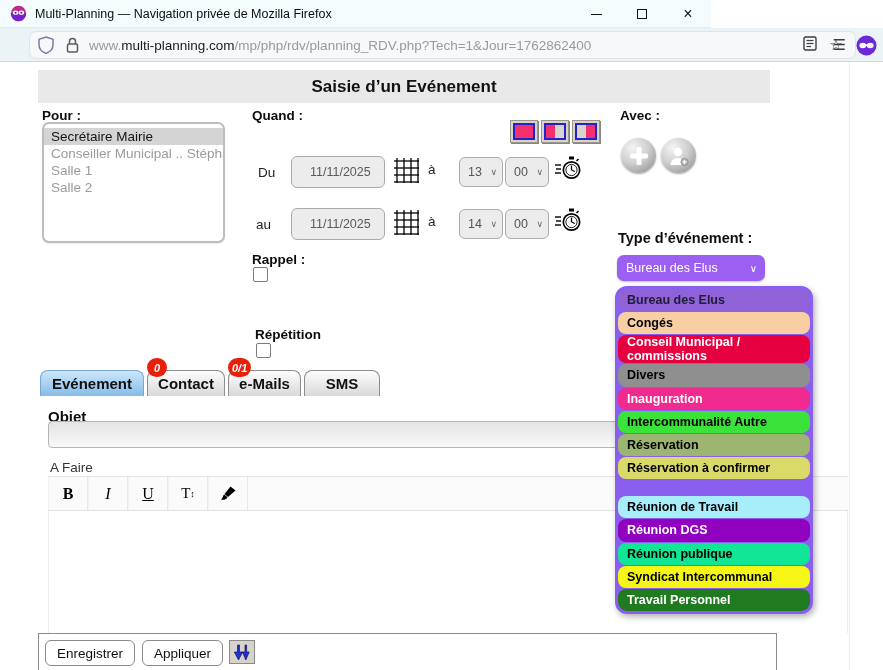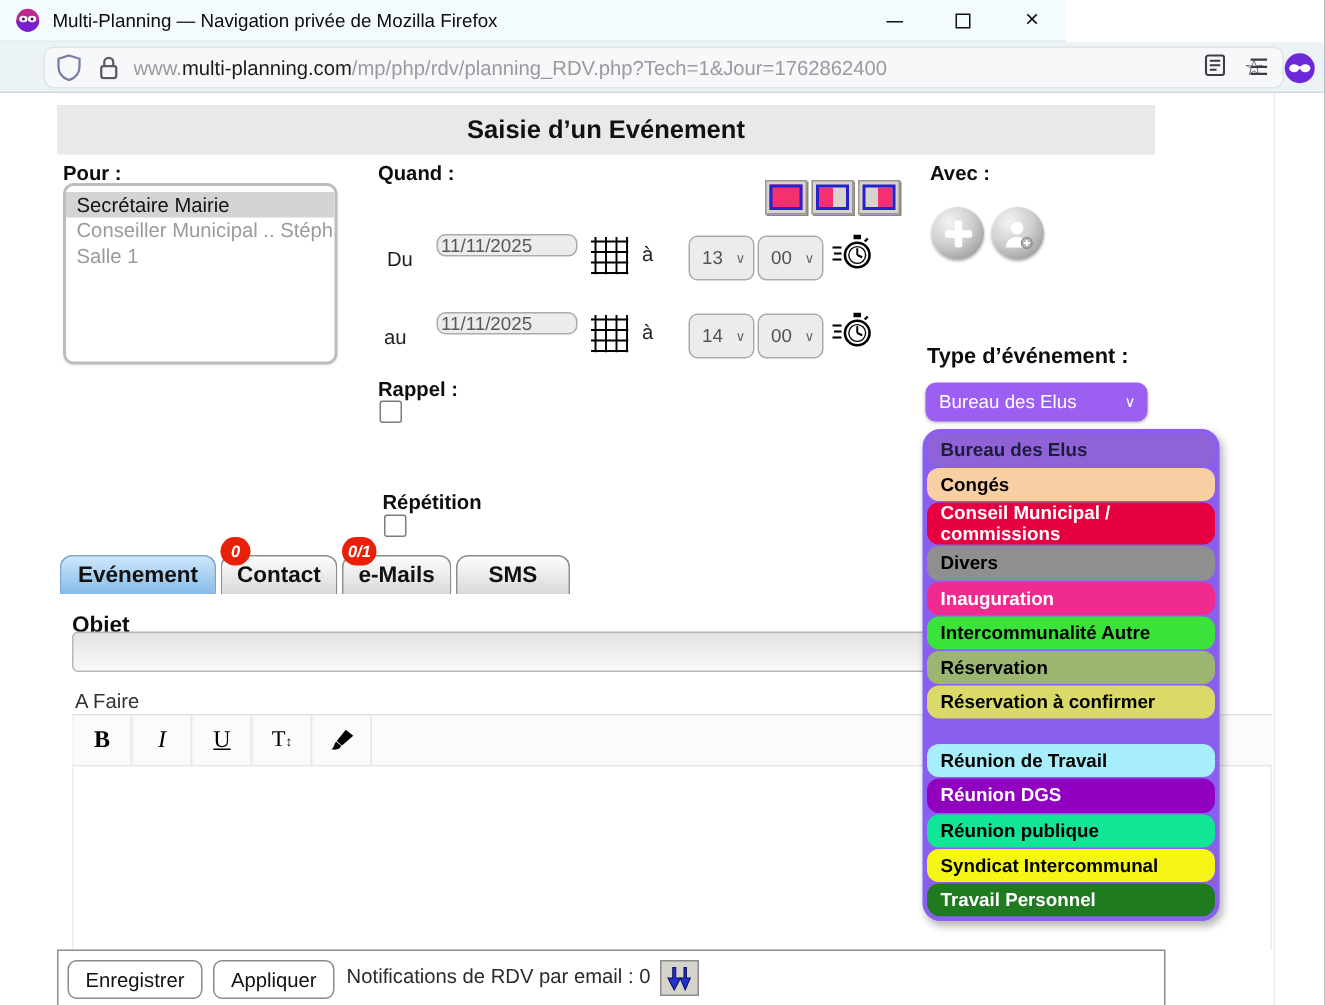--- a/index.html
+++ b/index.html
@@ -46,23 +46,23 @@
   .listbox { position:absolute; left:42px; top:60px; width:183px; height:121px; background:#fff;
              border:2px solid #bdbdbd; border-radius:7px; overflow:hidden; padding-top:4px;
              box-shadow:0 1px 2px rgba(0,0,0,.08); }
   .lb-item { font-size:13.5px; color:#9b9b9b; padding:1px 7px; white-space:nowrap; overflow:hidden; }
   .lb-item.sel { background:#d4d4d4; color:#141414; }
 
   .swatch { position:absolute; top:58px; width:28px; height:23px; background:#d8d4cc;
             border:1px solid #9a968e; box-shadow:1px 1px 0 #8a867e; padding:2px; }
   .swatch-fill { width:100%; height:100%; border:2px solid #2323cc; }
 
-  .date-input { position:absolute; width:94px; height:15px; background:#ececec; border:1px solid #ababab;
+  .date-input { position:absolute; width:94px; height:32px; background:#ececec; border:1px solid #ababab;
                 border-radius:6px; font-size:12.5px; color:#5a5a5a; display:flex; align-items:center;
-                padding-left:2px; }
+                padding-left:18px; }
   .time-sel { position:absolute; width:44px; height:30px; background:#ececec; border:1px solid #ababab;
               border-radius:6px; font-size:12.5px; color:#555; display:flex; align-items:center;
               padding-left:8px; }
   .time-sel .chev { position:absolute; right:5px; font-size:9px; color:#666; }
   .hour1 { left:459px; top:95px; } .min1 { left:505px; top:95px; }
   .hour2 { left:459px; top:147px; } .min2 { left:505px; top:147px; }
 
   .grid-ico { position:absolute; } .stopwatch-ico { position:absolute; }
 
   .checkbox { position:absolute; width:15px; height:15px; background:#fff; border:1.6px solid #7c7c7c;
@@ -179,20 +179,21 @@
   <div class="page">
     <div class="vline"></div>
 
     <div class="form-title">Saisie d’un Evénement</div>
 
     <span class="lbl" style="left:42px; top:46px;">Pour :</span>
     <div class="listbox">
         <div class="lb-item sel">Secrétaire Mairie</div>
         <div class="lb-item">Conseiller Municipal .. Stéphane</div>
         <div class="lb-item">Salle 1</div>
+        <div class="lb-item">Salle 2</div>
       </div>
 
     <span class="lbl" style="left:252px; top:46px;">Quand :</span>
 
     <div class="swatch" style="left:510px;">
         <div class="swatch-fill" style="background: rgb(245, 48, 110); border-color: rgb(35, 35, 204);"></div>
       </div>
     <div class="swatch" style="left:541px;">
         <div class="swatch-fill" style="background: linear-gradient(to right, rgb(245, 48, 110) 0px, rgb(245, 48, 110) 52%, rgb(216, 212, 204) 52%); border-color: rgb(35, 35, 204);"></div>
       </div>
@@ -350,21 +351,20 @@
           <path d="M4.2 9.5 C2.5 10.5 3.5 12.5 1 14.5 C4 15.5 7 14 7.5 12.2 Z" fill="#000"></path>
         </svg>
       </div>
       <div style="flex:1;"></div>
     </div>
     <div class="editor-area"></div>
 
     <div class="footer-box">
       <div class="f-btn f-btn1">Enregistrer</div>
       <div class="f-btn f-btn2">Appliquer</div>
-      <div class="f-note">Notifications de RDV par email : 0</div>
       <div class="arrow-btn">
         <svg width="18" height="17" viewBox="0 0 18 17">
           <path d="M4.5 1 v7 h-3.2 l4.2 8 4.2-8 h-3.2 v-7 z" fill="#2233cc" stroke="#111166" stroke-width="0.7"></path>
           <path d="M12 1 v7 h-2.6 l3.4 8 3.4-8 h-2.6 v-7 z" fill="#2233cc" stroke="#111166" stroke-width="0.7"></path>
         </svg>
       </div>
     </div>
   </div>
 </div>
 

